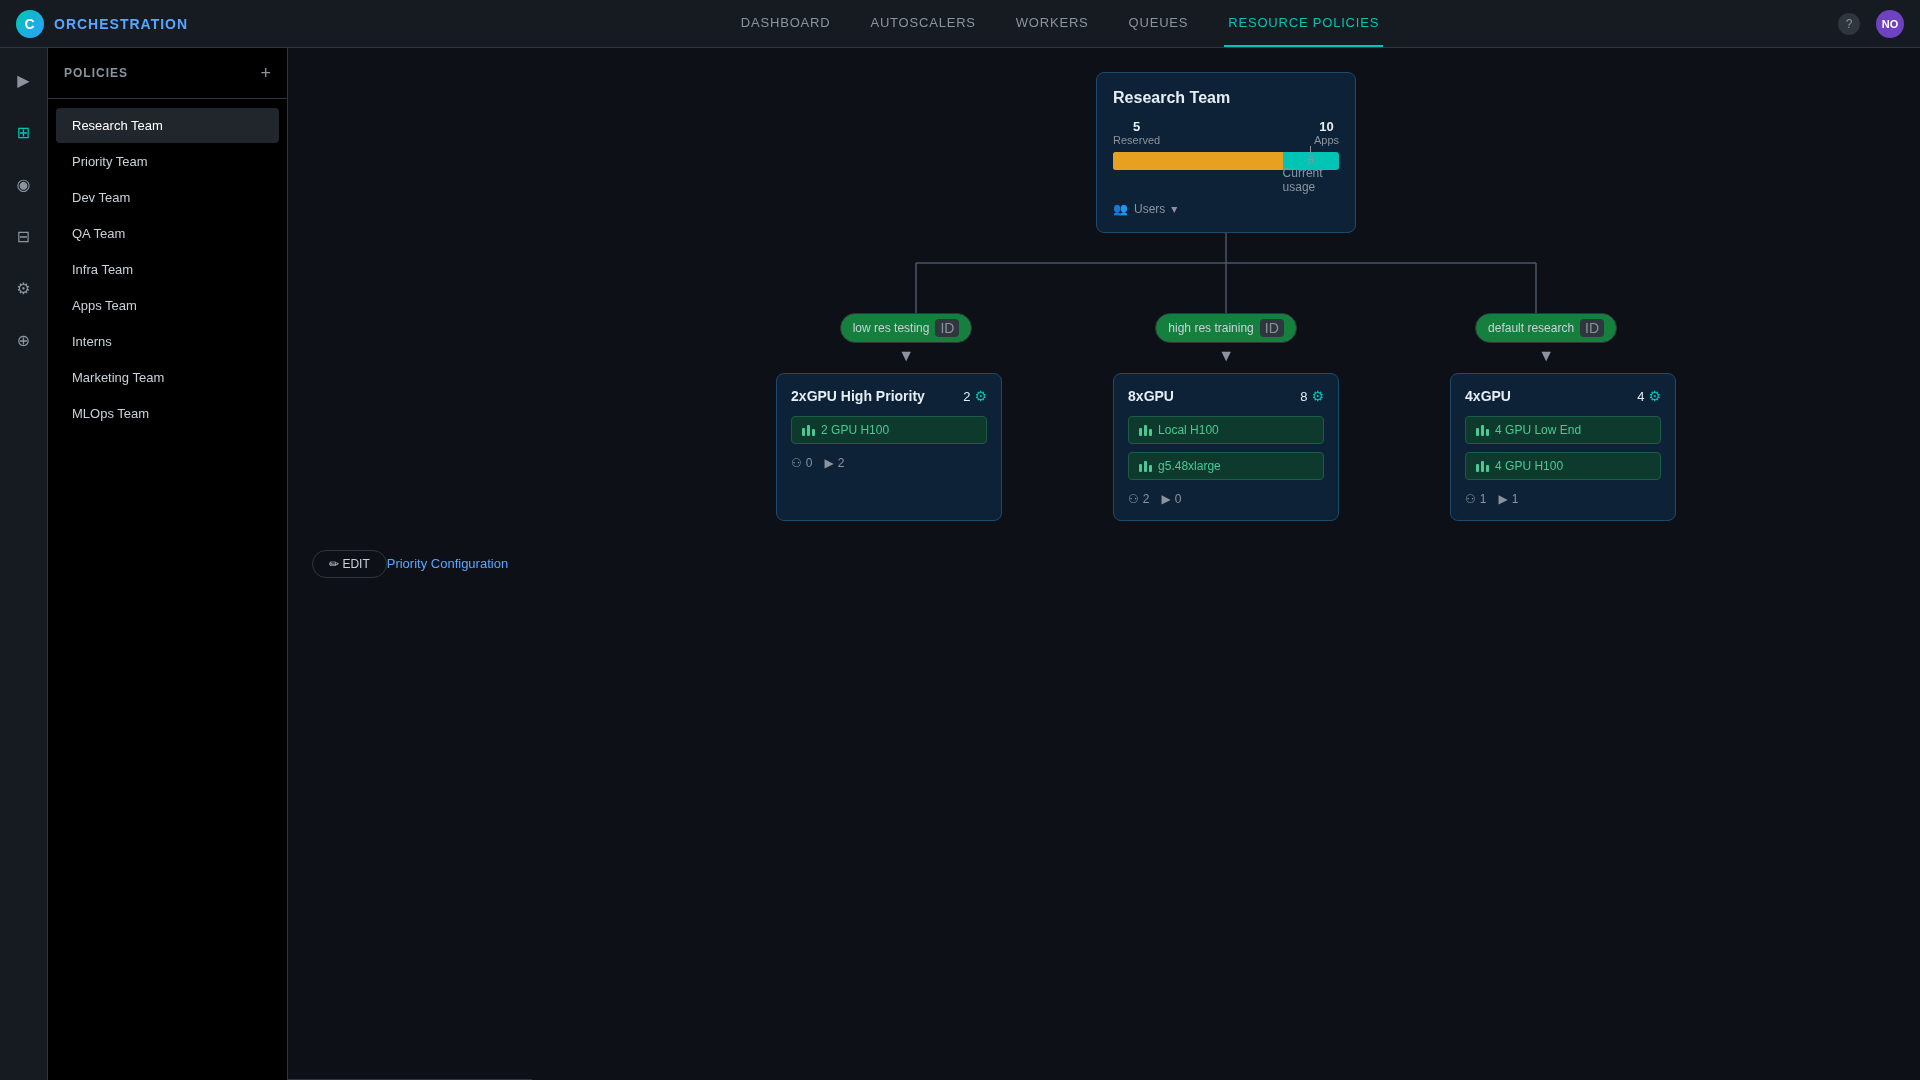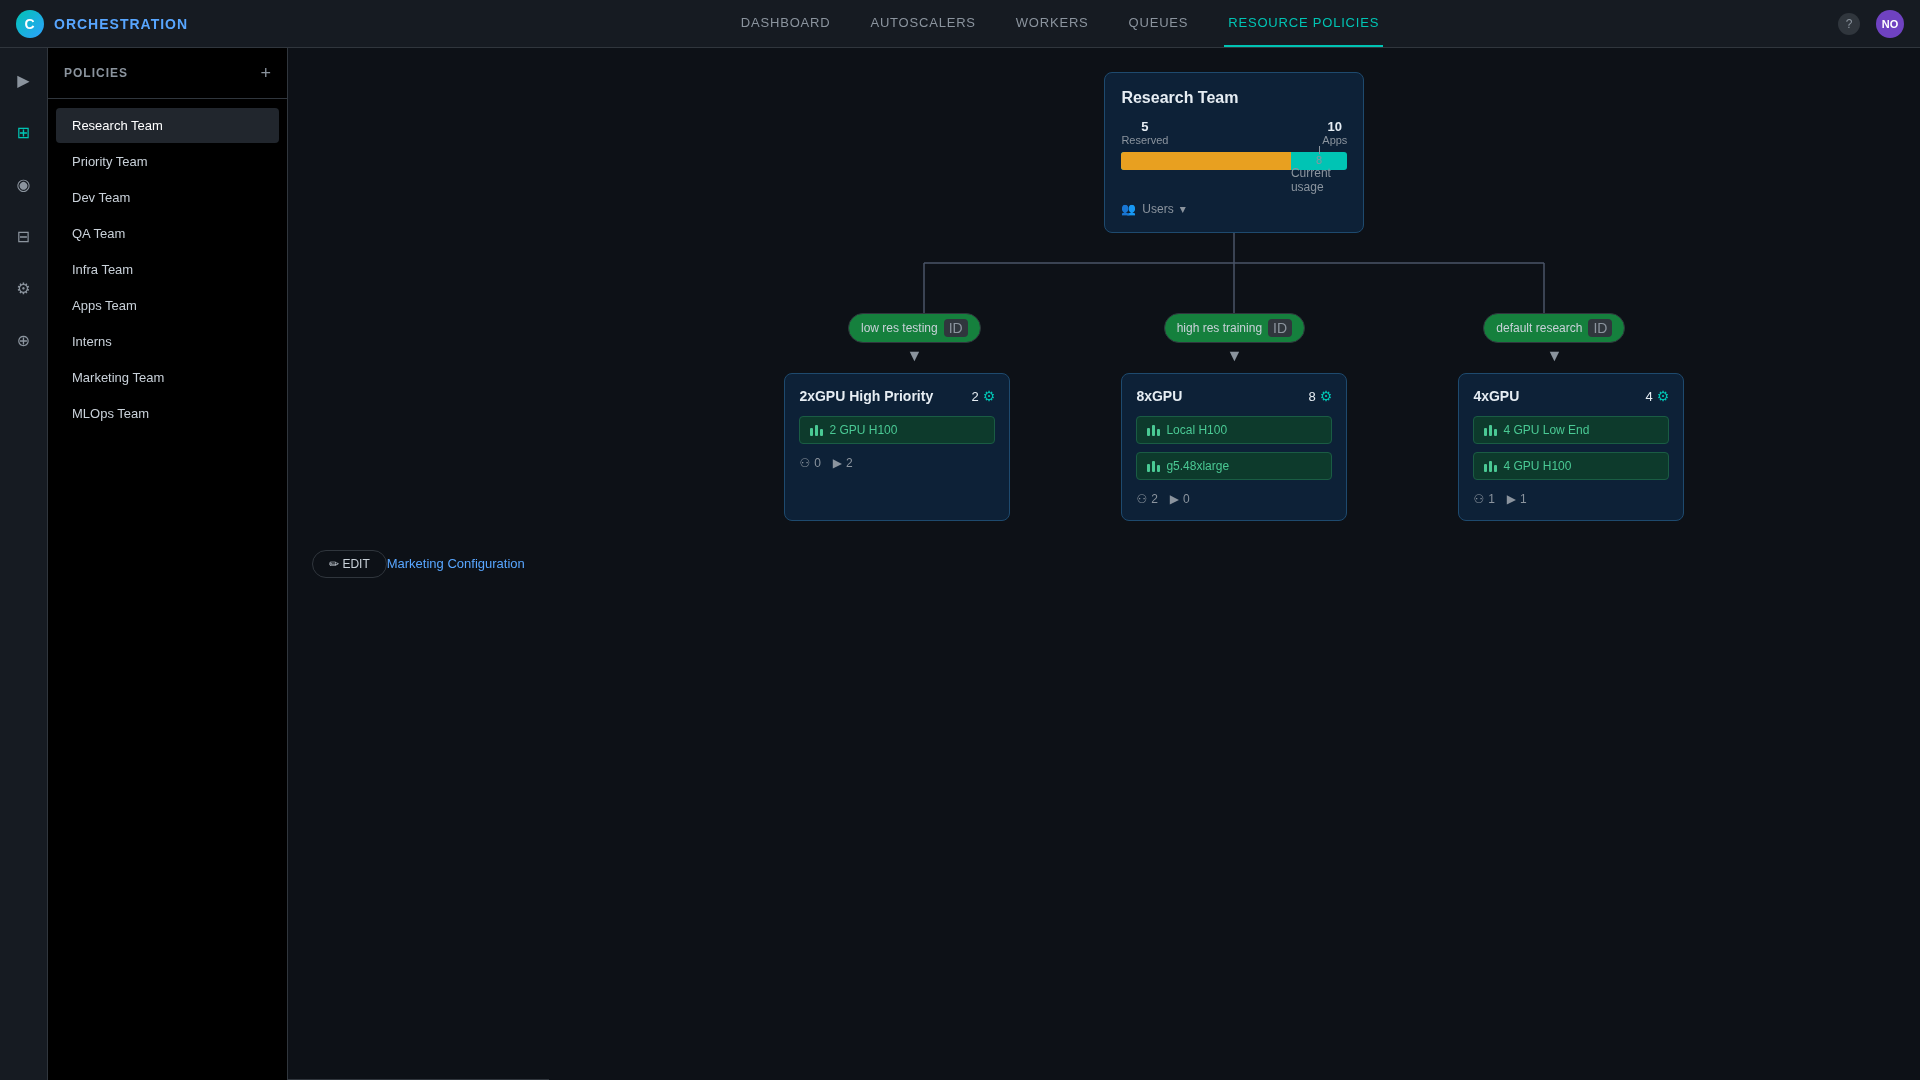--- a/index.html
+++ b/index.html
@@ -453,21 +453,21 @@
       <div class="policy-item">Apps Team</div>
       <div class="policy-item">Interns</div>
       <div class="policy-item">Marketing Team</div>
       <div class="policy-item">MLOps Team</div>
     </div>
   </div>
 
   <div class="content-area">
     <div class="content-toolbar">
       <button class="edit-btn">✏ EDIT</button>
-      <a class="resource-config-link">Marketing Configuration</a>
+      <a class="resource-config-link">Priority Configuration</a>
     </div>
 
     <div class="diagram-area">
       <div class="diagram-container">
 
         <div class="root-node">
           <div class="root-node-title">Research Team</div>
           <div style="display:flex; justify-content:space-between; margin-bottom:4px;">
             <div style="text-align:center;">
               <div class="usage-value">5</div>

